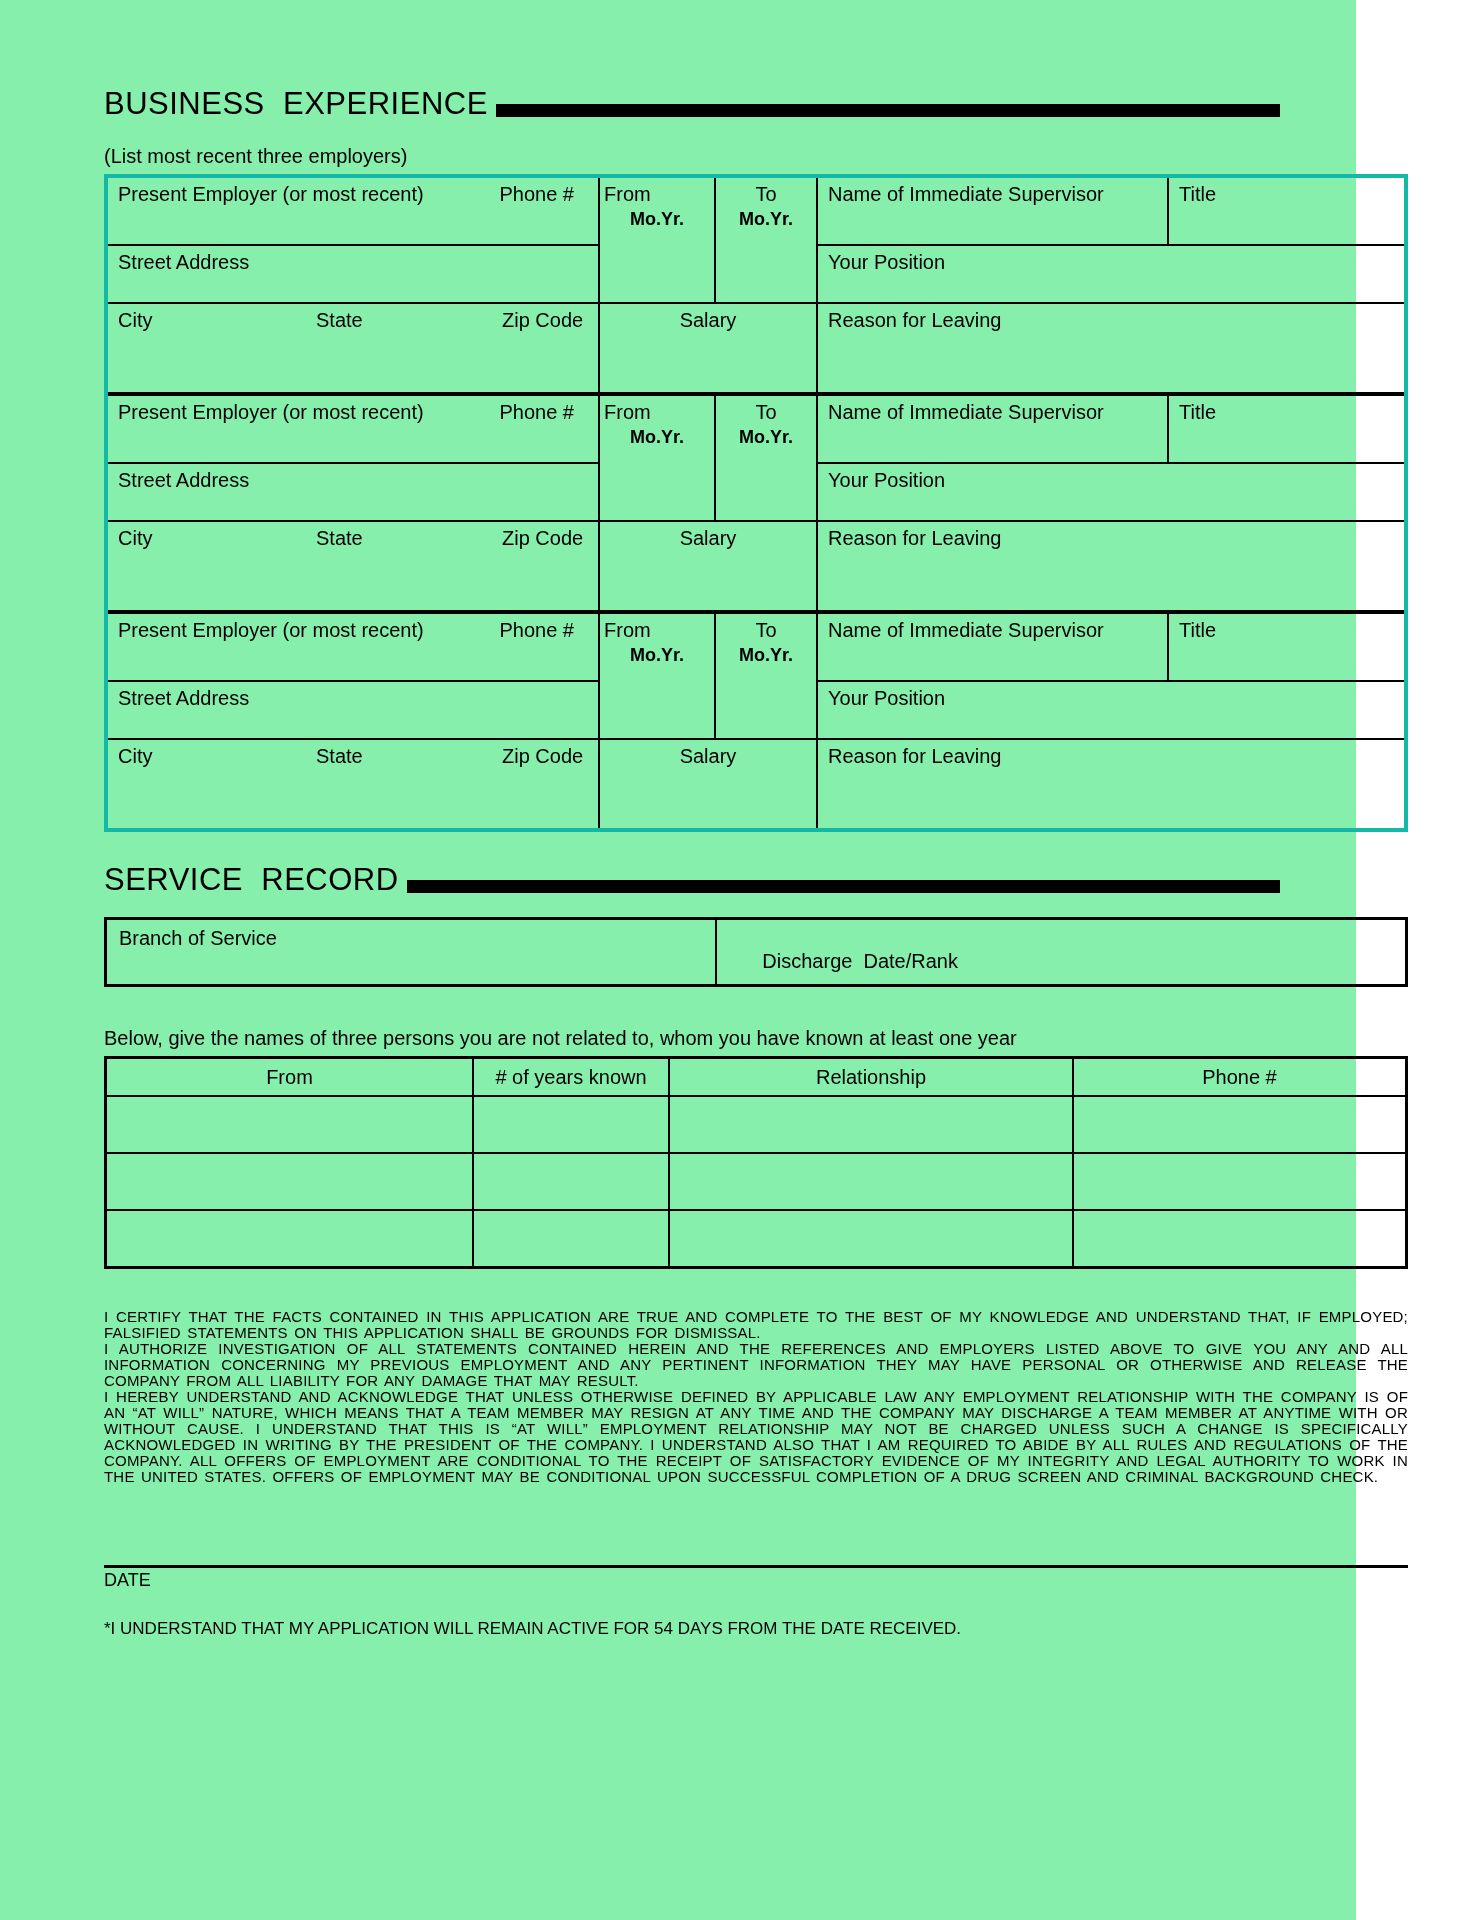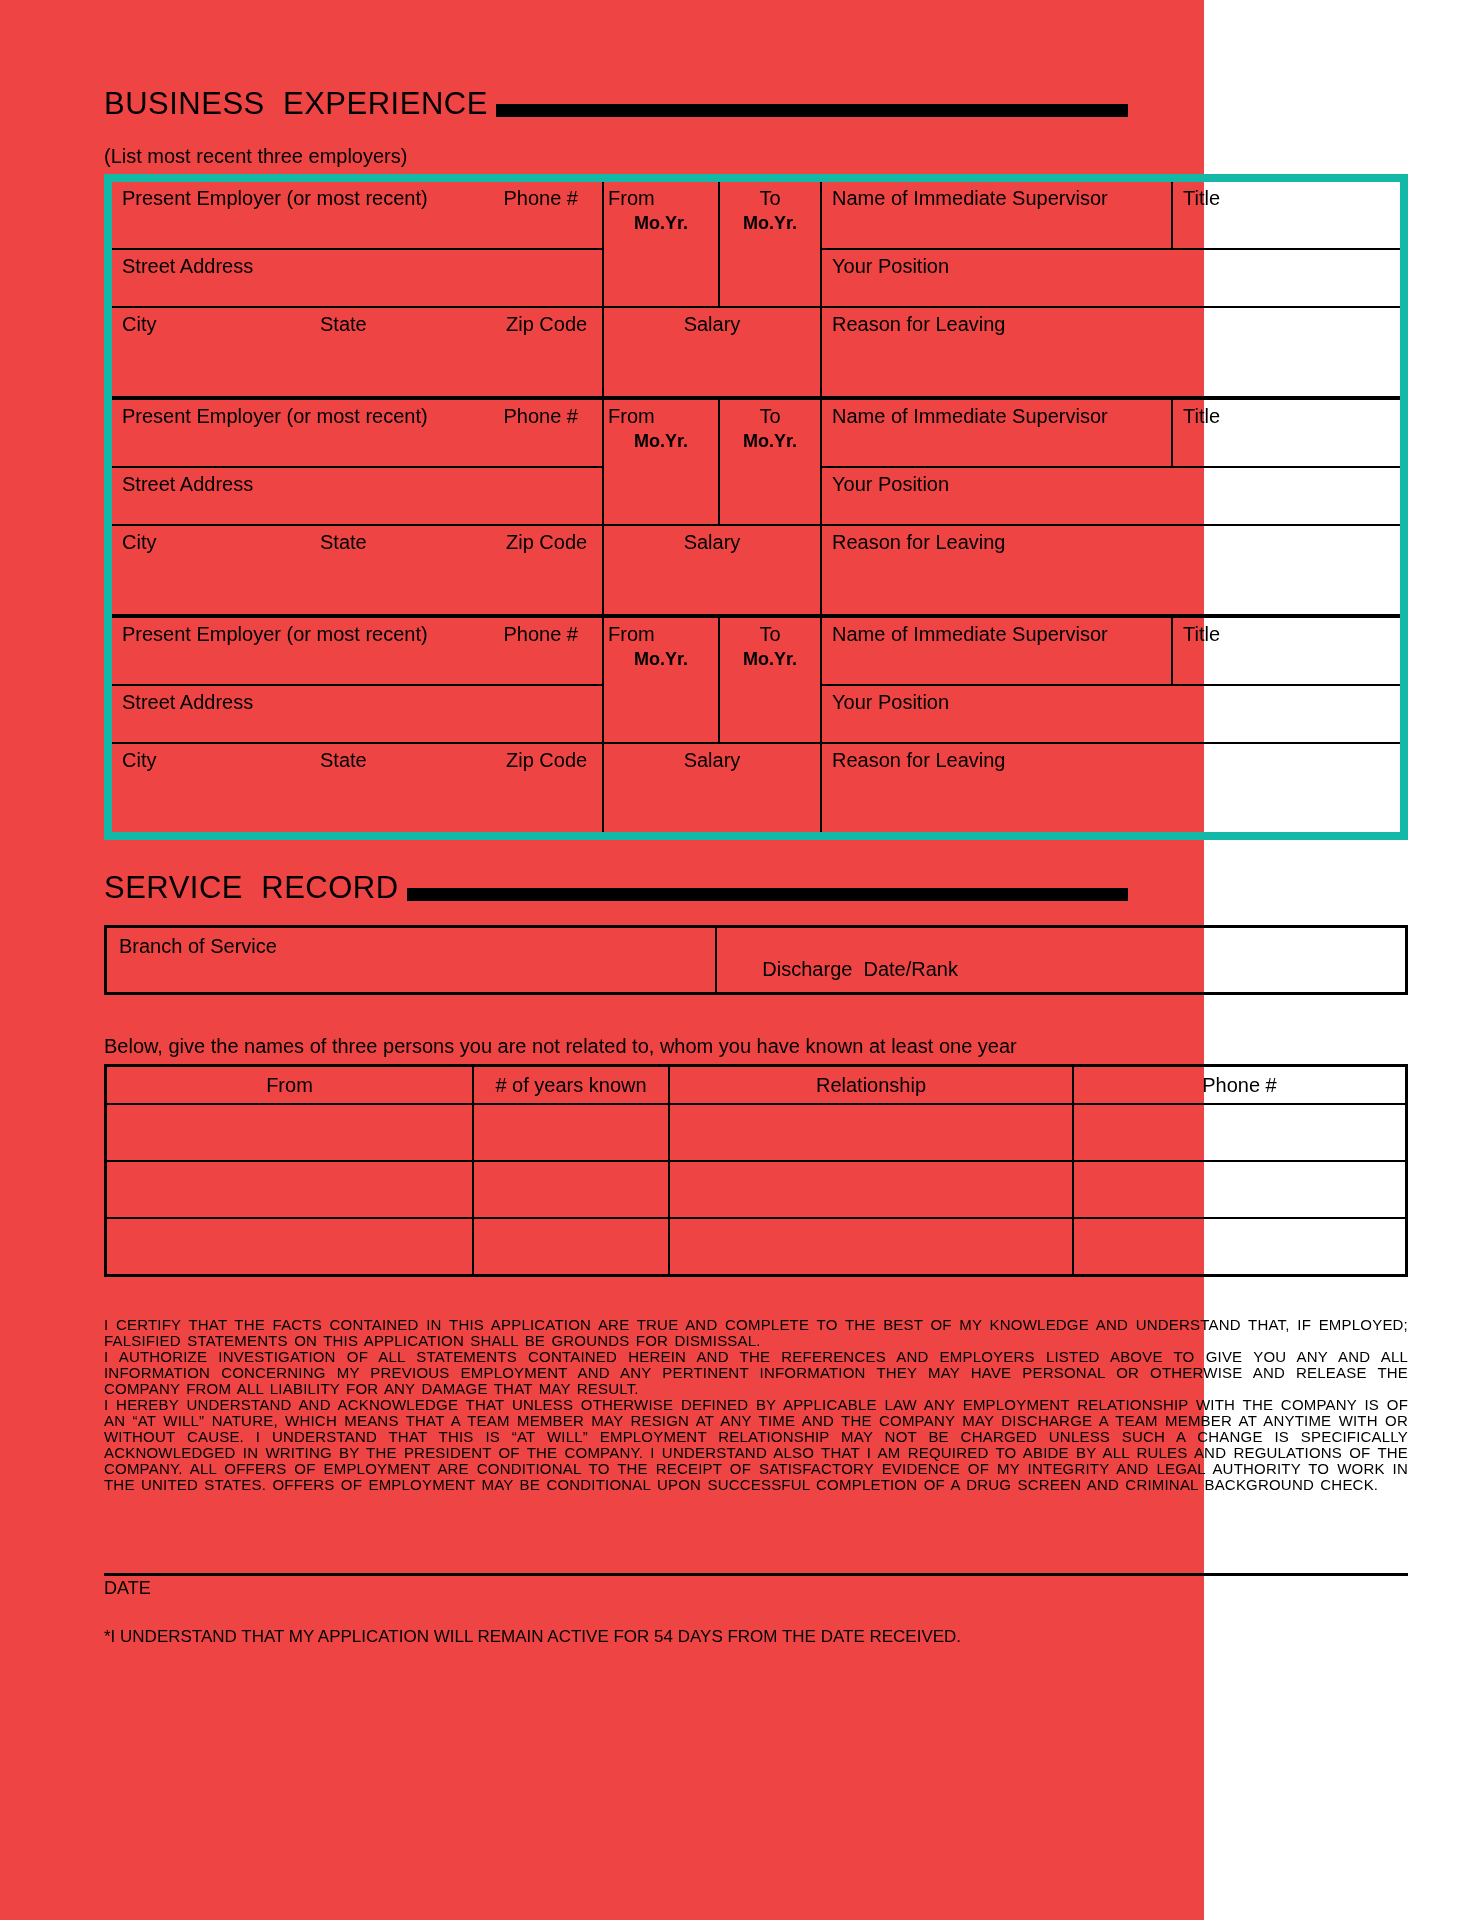--- a/index.html
+++ b/index.html
@@ -4,37 +4,37 @@
 <style>
   * { margin:0; padding:0; box-sizing:border-box; }
   html,body { background:#ffffff; }
   body {
     width:1484px; height:1920px;
     font-family:"Liberation Sans", sans-serif;
     color:#000;
   }
   .page {
     position:relative;
-    width:1204px; height:1920px;
+    width:1356px; height:1920px;
     padding:88px 76px 0 104px;
-    background:#ef4444;
+    background:#86efac;
   }
   
   .heading-row { display:flex; align-items:flex-end; }
   .heading {
     font-size:31px; line-height:1; letter-spacing:0.5px;
     white-space:pre;
   }
   .rule { flex:1; height:13px; background:#000; margin:0 0 2px 8px; }
   .rule.gap { margin-left:28px; }
 
   .subtitle { margin-top:26px; font-size:20px; }
 
   
-  .emp-table { margin-top:6px; width:1304px; border:8px solid #14b8a6; }
+  .emp-table { margin-top:6px; width:1304px; border:4px solid #14b8a6; }
   .emp-block {
     display:grid;
     grid-template-columns:492px 116px 102px 351px 1fr;
     grid-template-rows:68px 58px 88px;
   }
   .emp-block + .emp-block { border-top:4px solid #000; }
   .cell { font-size:20px; padding:5px 10px; line-height:1.15; }
   .br { border-right:2px solid #000; }
   .bb { border-bottom:2px solid #000; }
   .a1 { grid-area:1/1/2/2; display:flex; justify-content:space-between; align-items:flex-start; }

